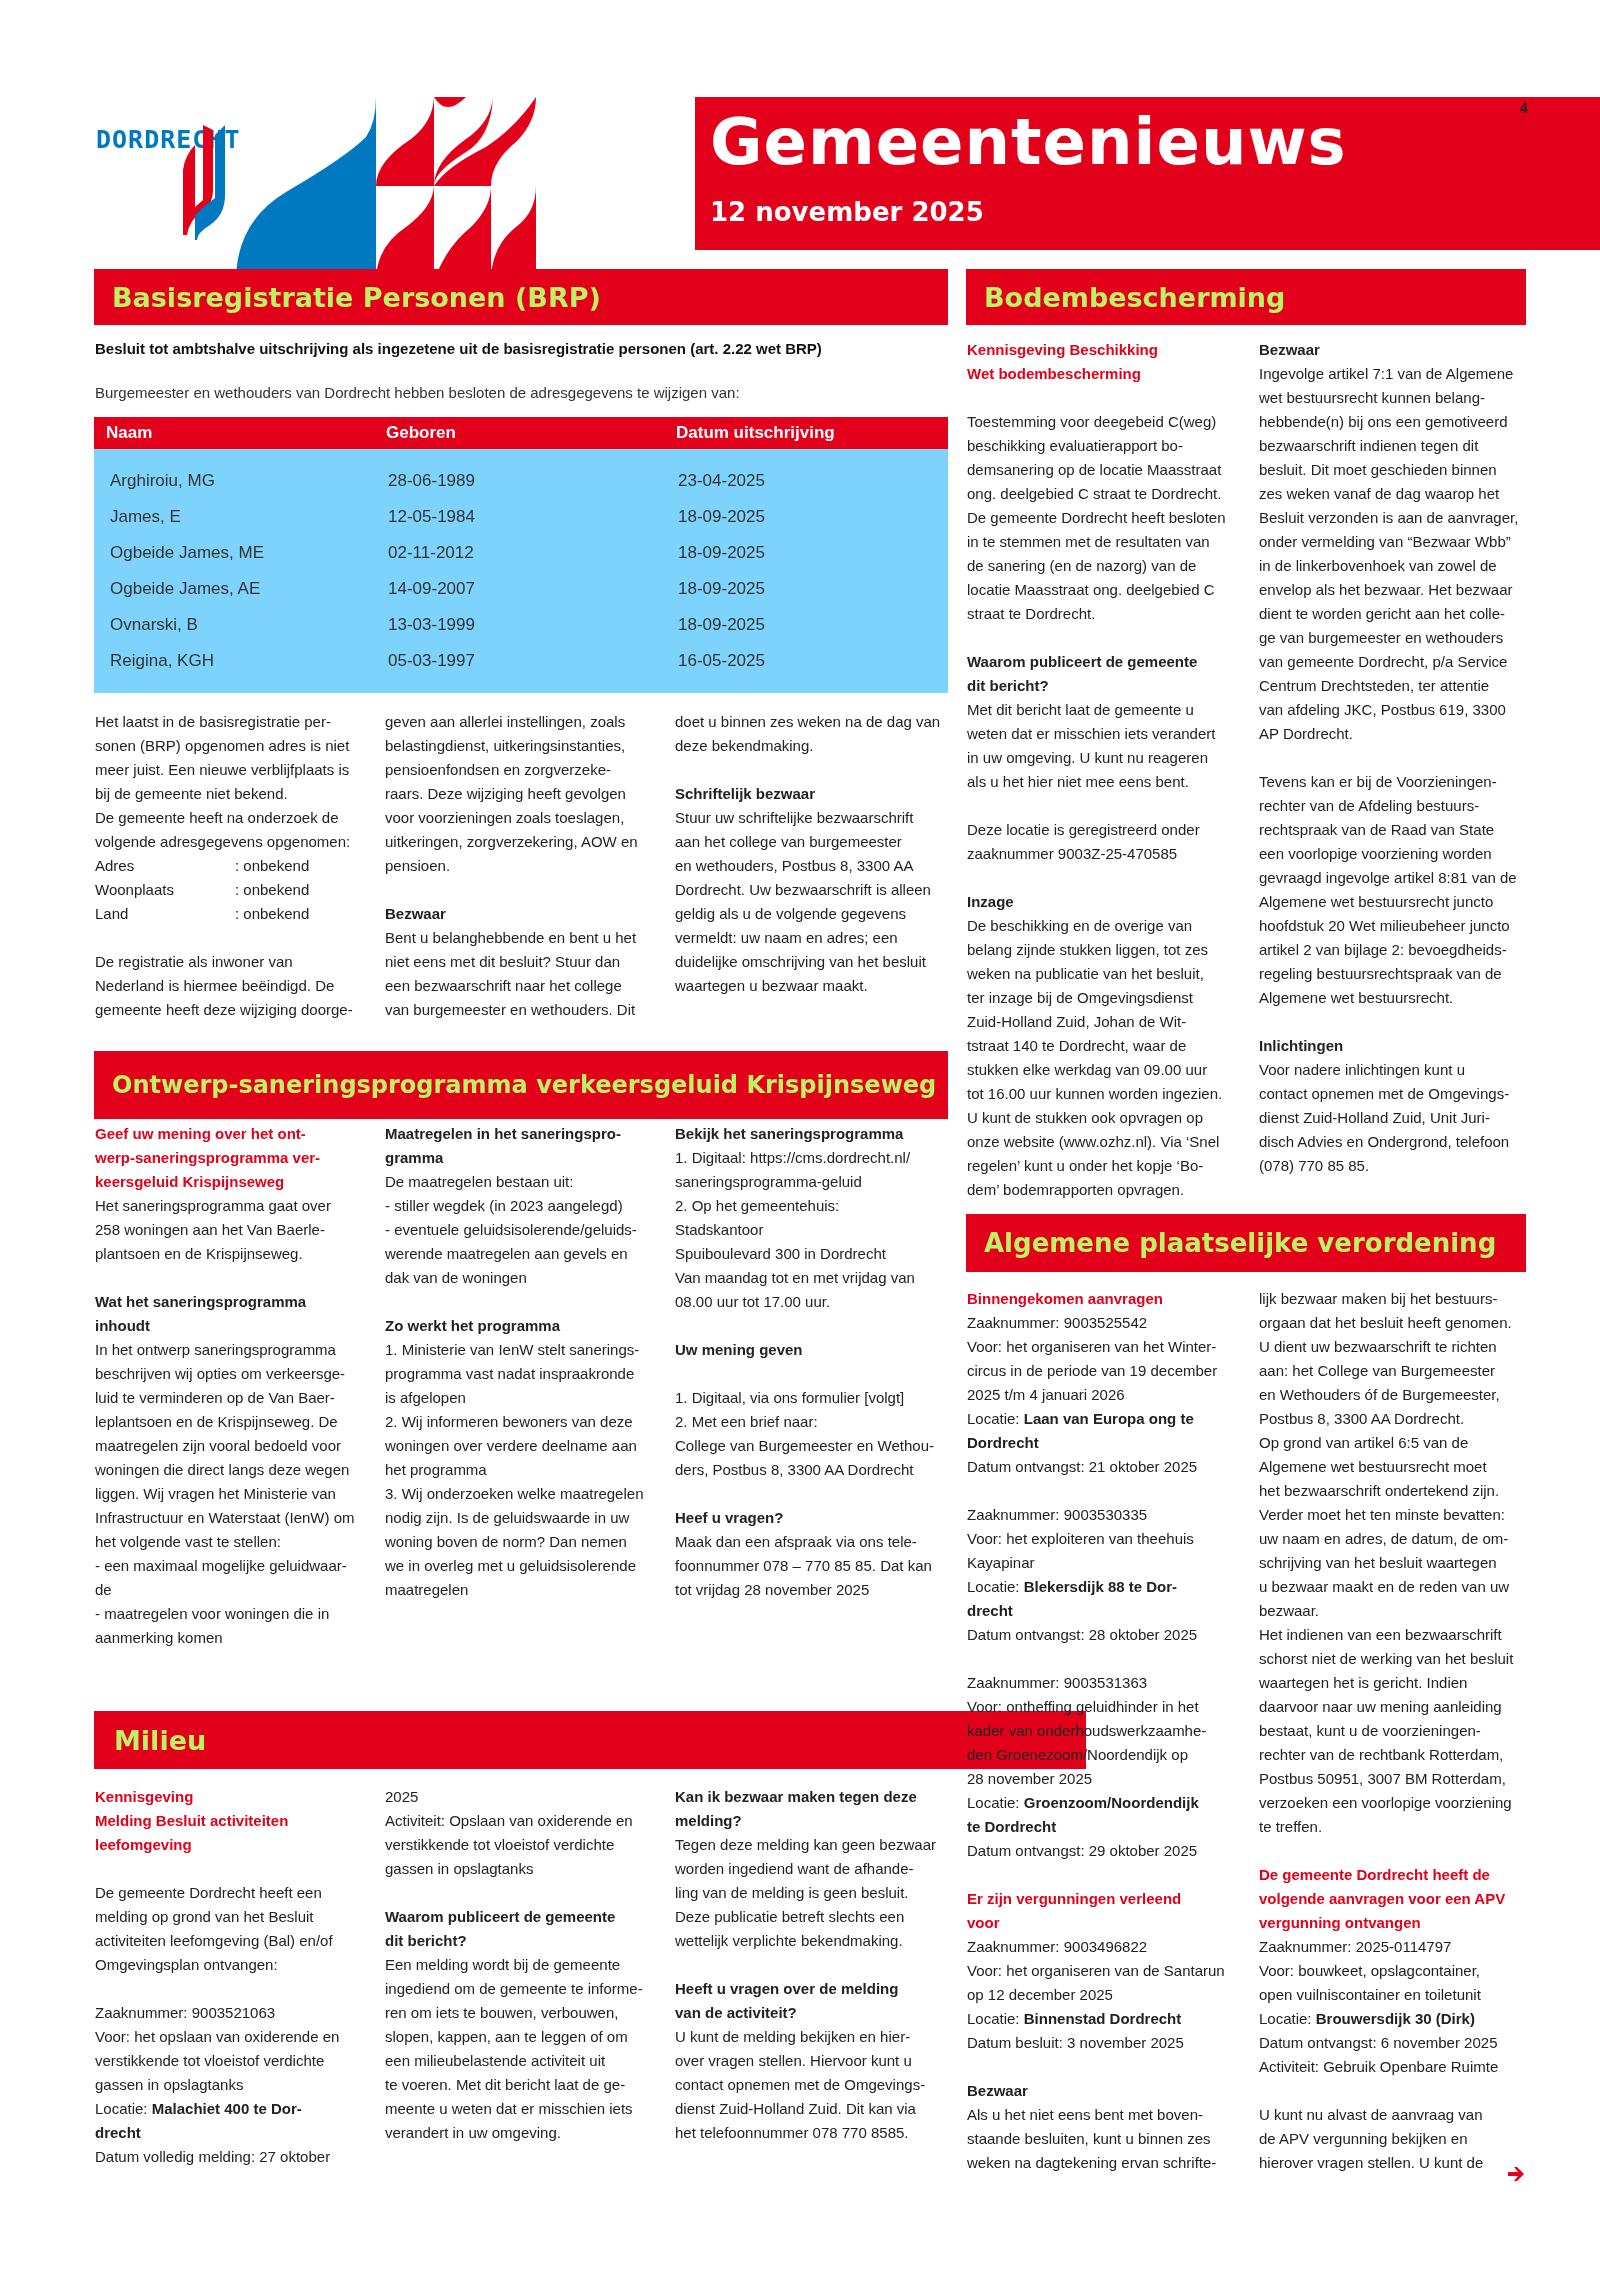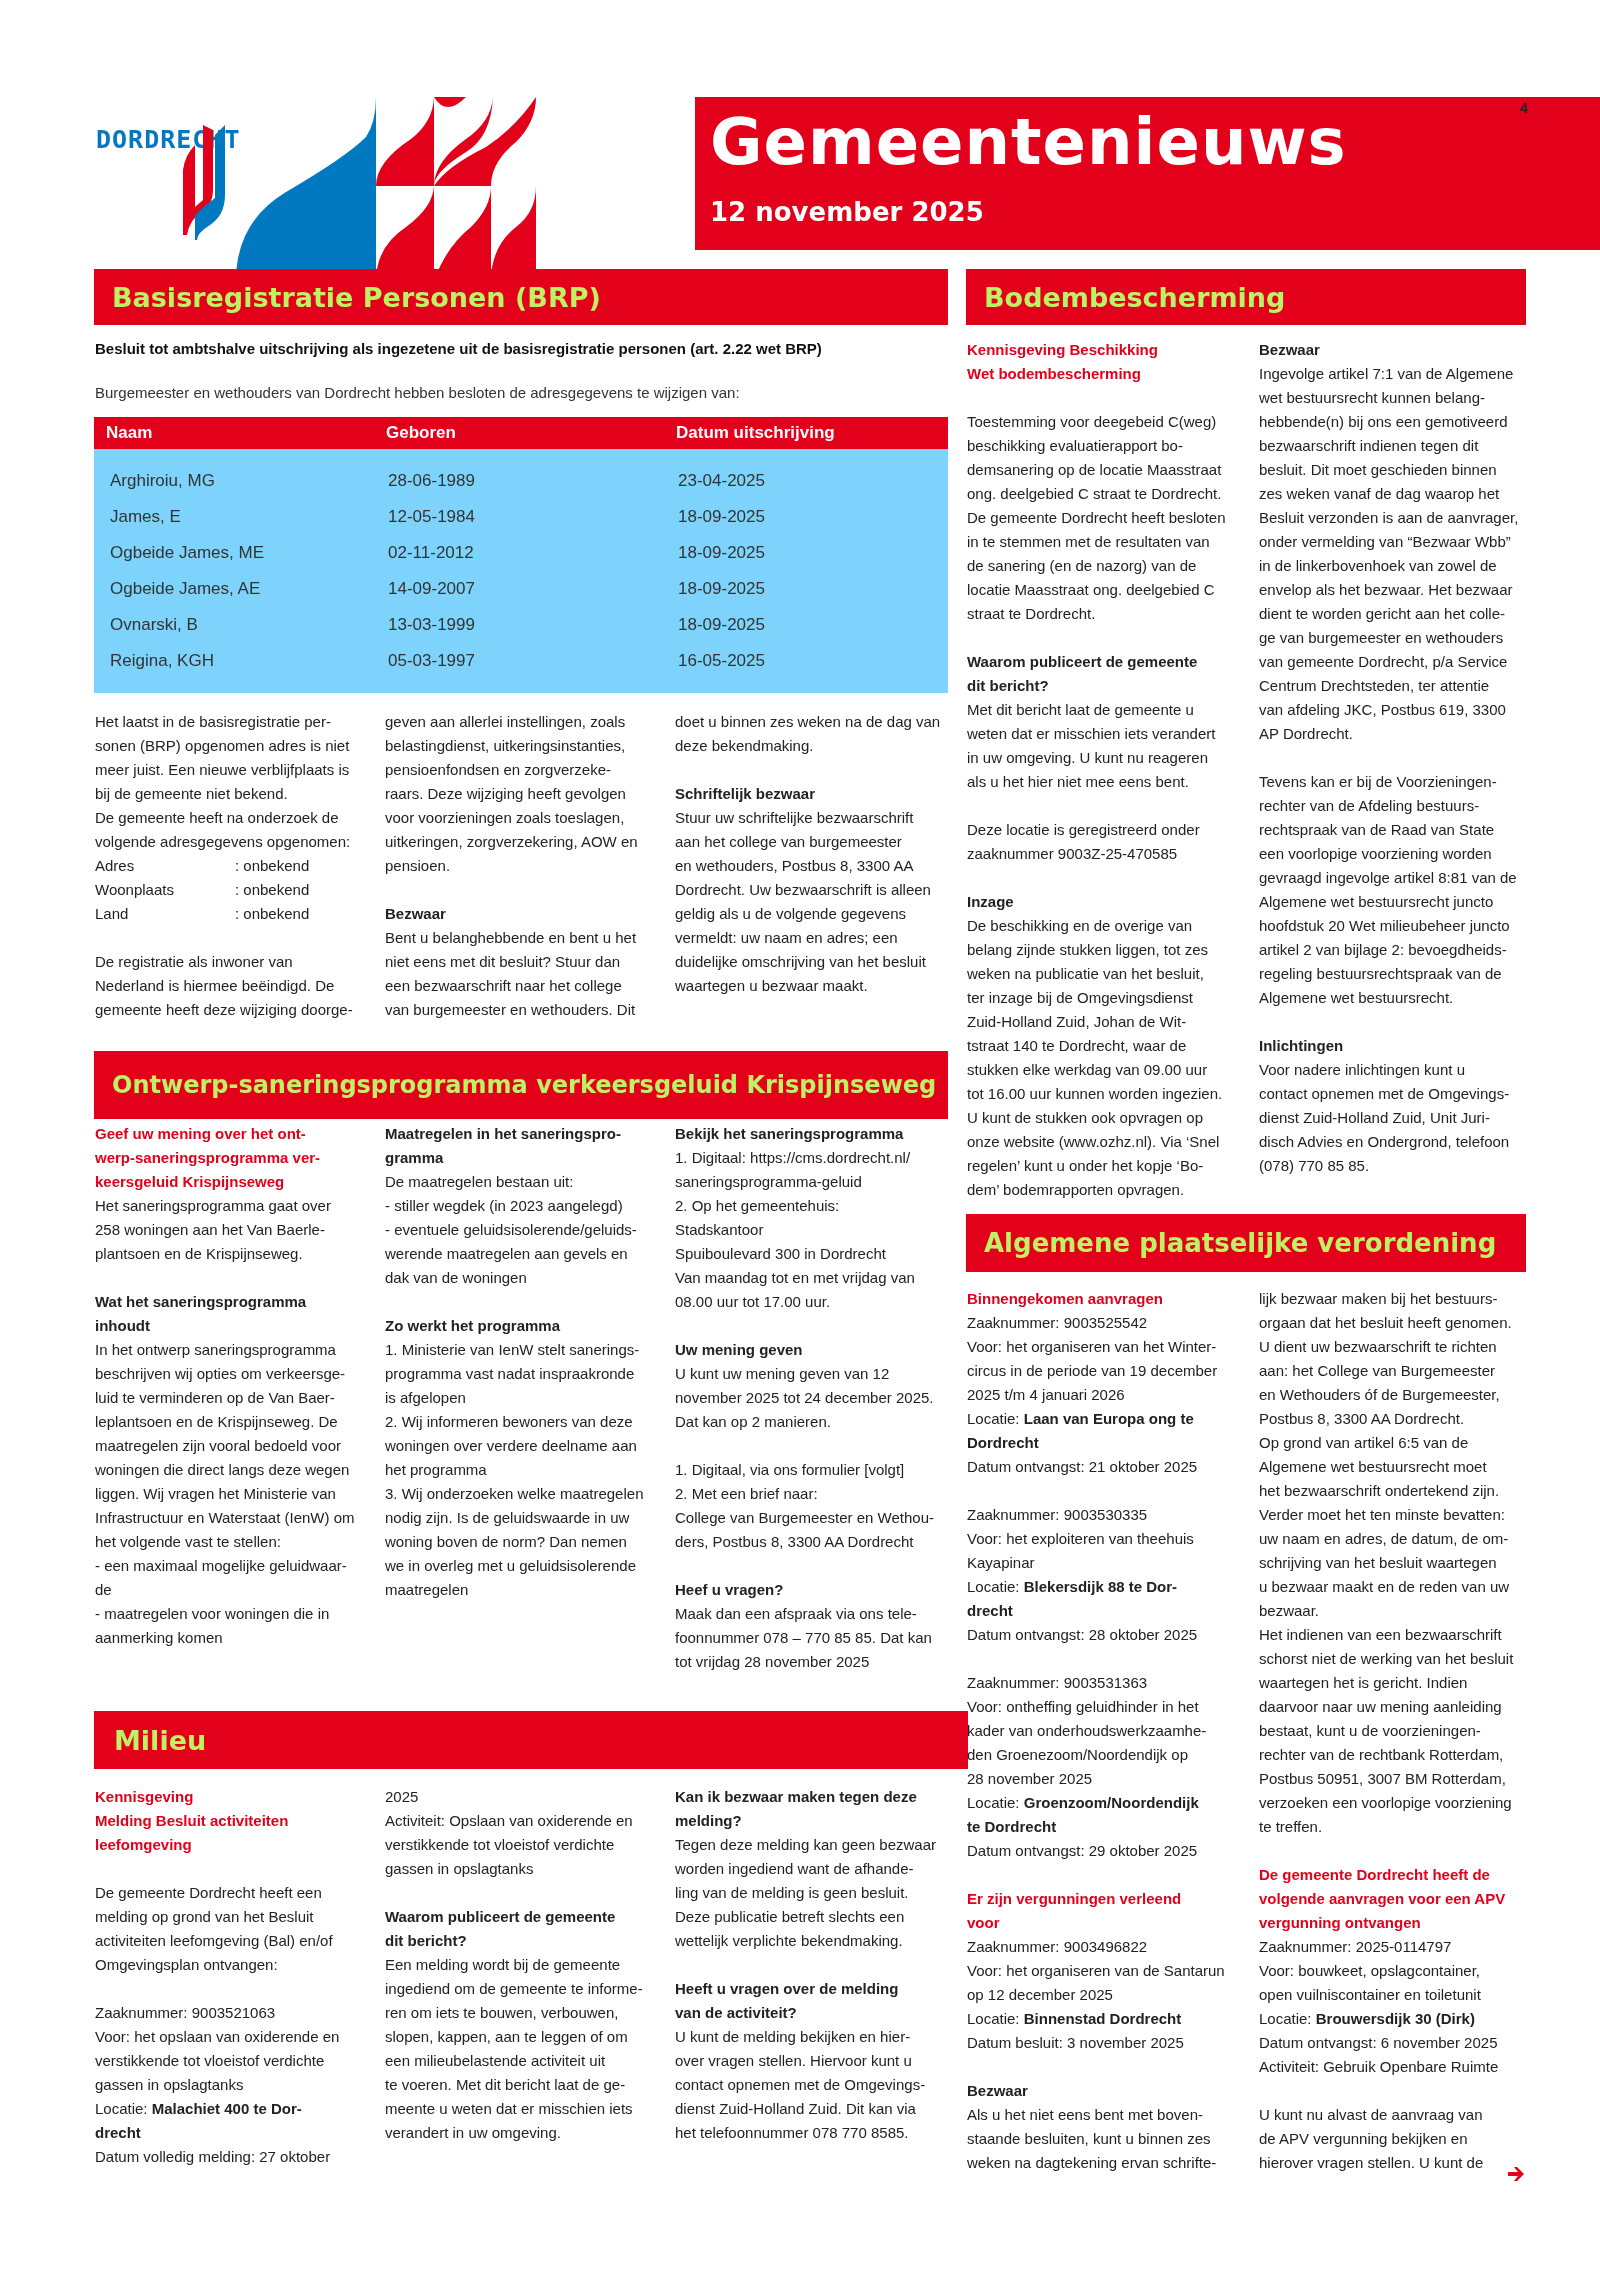--- a/index.html
+++ b/index.html
@@ -297,36 +297,33 @@
   <p class="h">Bekijk het saneringsprogramma</p>
   <p>1. Digitaal: https://cms.dordrecht.nl/
 saneringsprogramma-geluid
 2. Op het gemeentehuis:
 Stadskantoor
 Spuiboulevard 300 in Dordrecht
 Van maandag tot en met vrijdag van
 08.00 uur tot 17.00 uur.</p>
   <div class="gap"></div>
   <p class="h">Uw mening geven</p>
-  <p>U kunt uw mening geven van 12
-november 2025 tot 24 december 2025.
-Dat kan op 2 manieren.</p>
   <div class="gap"></div>
   <p>1. Digitaal, via ons formulier [volgt]
 2. Met een brief naar:
 College van Burgemeester en Wethou-
 ders, Postbus 8, 3300 AA Dordrecht</p>
   <div class="gap"></div>
   <p class="h">Heef u vragen?</p>
   <p>Maak dan een afspraak via ons tele-
 foonnummer 078 – 770 85 85. Dat kan
 tot vrijdag 28 november 2025</p>
 </div>
 
-<div class="abs red-bar" style="left:94px;top:1711px;width:874px;height:58px;font-size:27px;padding-left:20px;">
+<div class="abs red-bar" style="left:94px;top:1711px;width:992px;height:58px;font-size:27px;padding-left:20px;">
   <span>Milieu</span>
 </div>
 
 <div class="col" style="left:95px;top:1785px;width:275px;">
   <p class="rh">Kennisgeving
 Melding Besluit activiteiten
 leefomgeving</p>
   <div class="gap"></div>
   <p>De gemeente Dordrecht heeft een
 melding op grond van het Besluit

